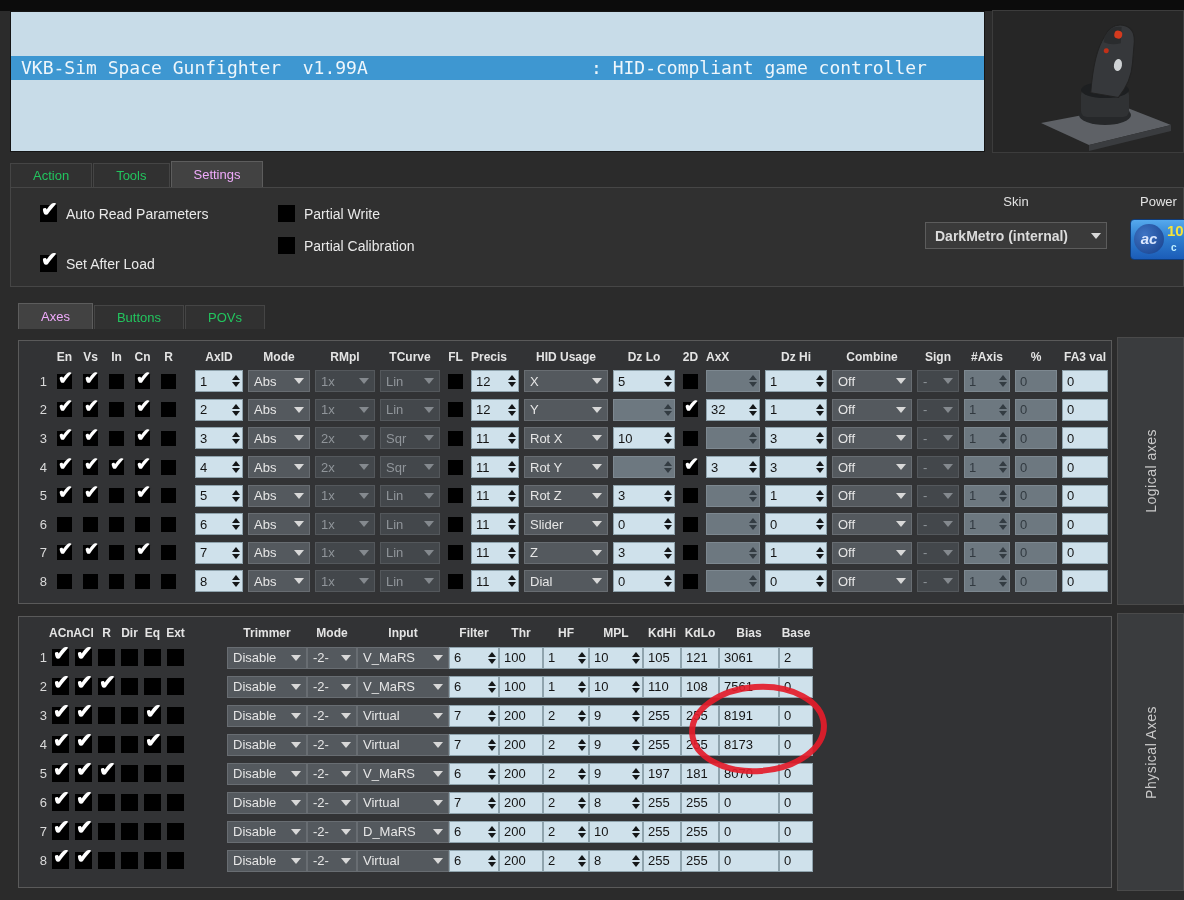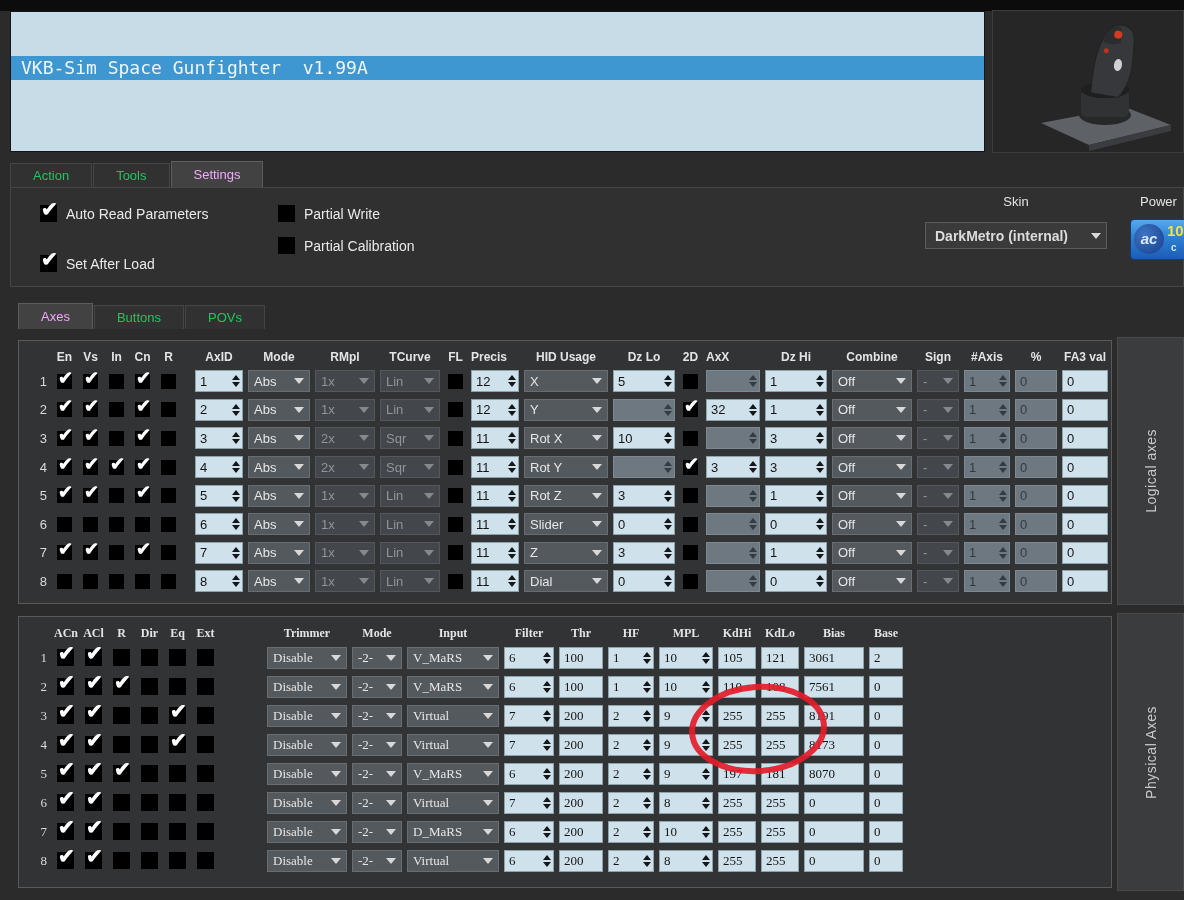--- a/index.html
+++ b/index.html
@@ -48,21 +48,21 @@
   
   .groupbox{background:#323335;border:1px solid #5a5a5a;box-sizing:border-box;}
   #logical-box{left:18px;top:340px;width:1094px;height:264px;padding:6px 16px 0 4px;}
   #physical-box{left:18px;top:616px;width:1094px;height:272px;padding:6px 0 0 4px;}
   .sidestrip{background:#3a3c3e;border:1px solid #4a4a4a;box-sizing:border-box;display:flex;align-items:center;justify-content:center;}
   #logical-strip{left:1117px;top:337px;width:67px;height:268px;}
   #physical-strip{left:1117px;top:613px;width:67px;height:278px;}
   .vlabel{writing-mode:vertical-rl;transform:rotate(180deg);color:#c9c9c9;font-size:14px;letter-spacing:.5px;}
   
   .lgrid{display:grid;grid-template-columns:26px 21px 21px 21px 21px 21px 6px 48px 62px 60px 60px 21px 48px 84px 62px 21px 54px 62px 80px 42px 46px 42px 46px;column-gap:5px;align-items:center;}
-  .pgrid{display:grid;grid-template-columns:26px 23px 23px 23px 23px 23px 23px 40px 80px 50px 92px 50px 44px 46px 54px 38px 38px 60px 34px;column-gap:5px;align-items:center;font-family:Liberation Serif, serif;}
+  .pgrid{display:grid;grid-template-columns:26px 23px 23px 23px 23px 23px 23px 40px 80px 50px 92px 50px 44px 46px 54px 38px 38px 60px 34px;align-items:center;}
   .hdr{height:20px;color:#e4e4e4;font-size:12px;font-weight:bold;}
   .hdr span{text-align:center;}
   .trow{height:28.6px;}
   .pgridrow{height:29px;}
   .rownum{color:#dadada;font-size:13px;text-align:right;padding-right:2px;}
   .cellc{display:flex;justify-content:center;}
   
   .spin{height:22px;background:#cfe1eb;border:1px solid #8fa3ad;box-sizing:border-box;display:flex;align-items:center;color:#141618;}
   .spin .val{flex:1;padding-left:4px;font-size:13px;color:#141414;}
   .spin .arr{width:12px;display:flex;flex-direction:column;align-items:center;justify-content:center;}
@@ -84,20 +84,21 @@
   #annot{left:0;top:0;pointer-events:none;}
 </style>
 </head>
 <body>
 
 <div class="abs" id="top-strip"></div>
 
 <div class="abs" id="device-list">
   <div id="device-row">
     <span class="dtxt1">VKB-Sim Space Gunfighter  v1.99A</span>
+    <span class="dtxt2">: HID-compliant game controller</span>
   </div>
 </div>
 
 <div class="abs" id="device-image-panel">
   <svg width="190" height="141" viewBox="0 0 190 141">
     <polygon points="48,112 132,96 178,114 96,134" fill="#5e6166"></polygon>
     <polygon points="96,134 178,114 178,120 96,140" fill="#3a3c3f"></polygon>
     <ellipse cx="112" cy="104" rx="26" ry="10" fill="#26282a"></ellipse>
     <rect x="88" y="78" width="48" height="28" rx="6" fill="#303234"></rect>
     <ellipse cx="112" cy="79" rx="24" ry="8" fill="#1d1f21"></ellipse>

